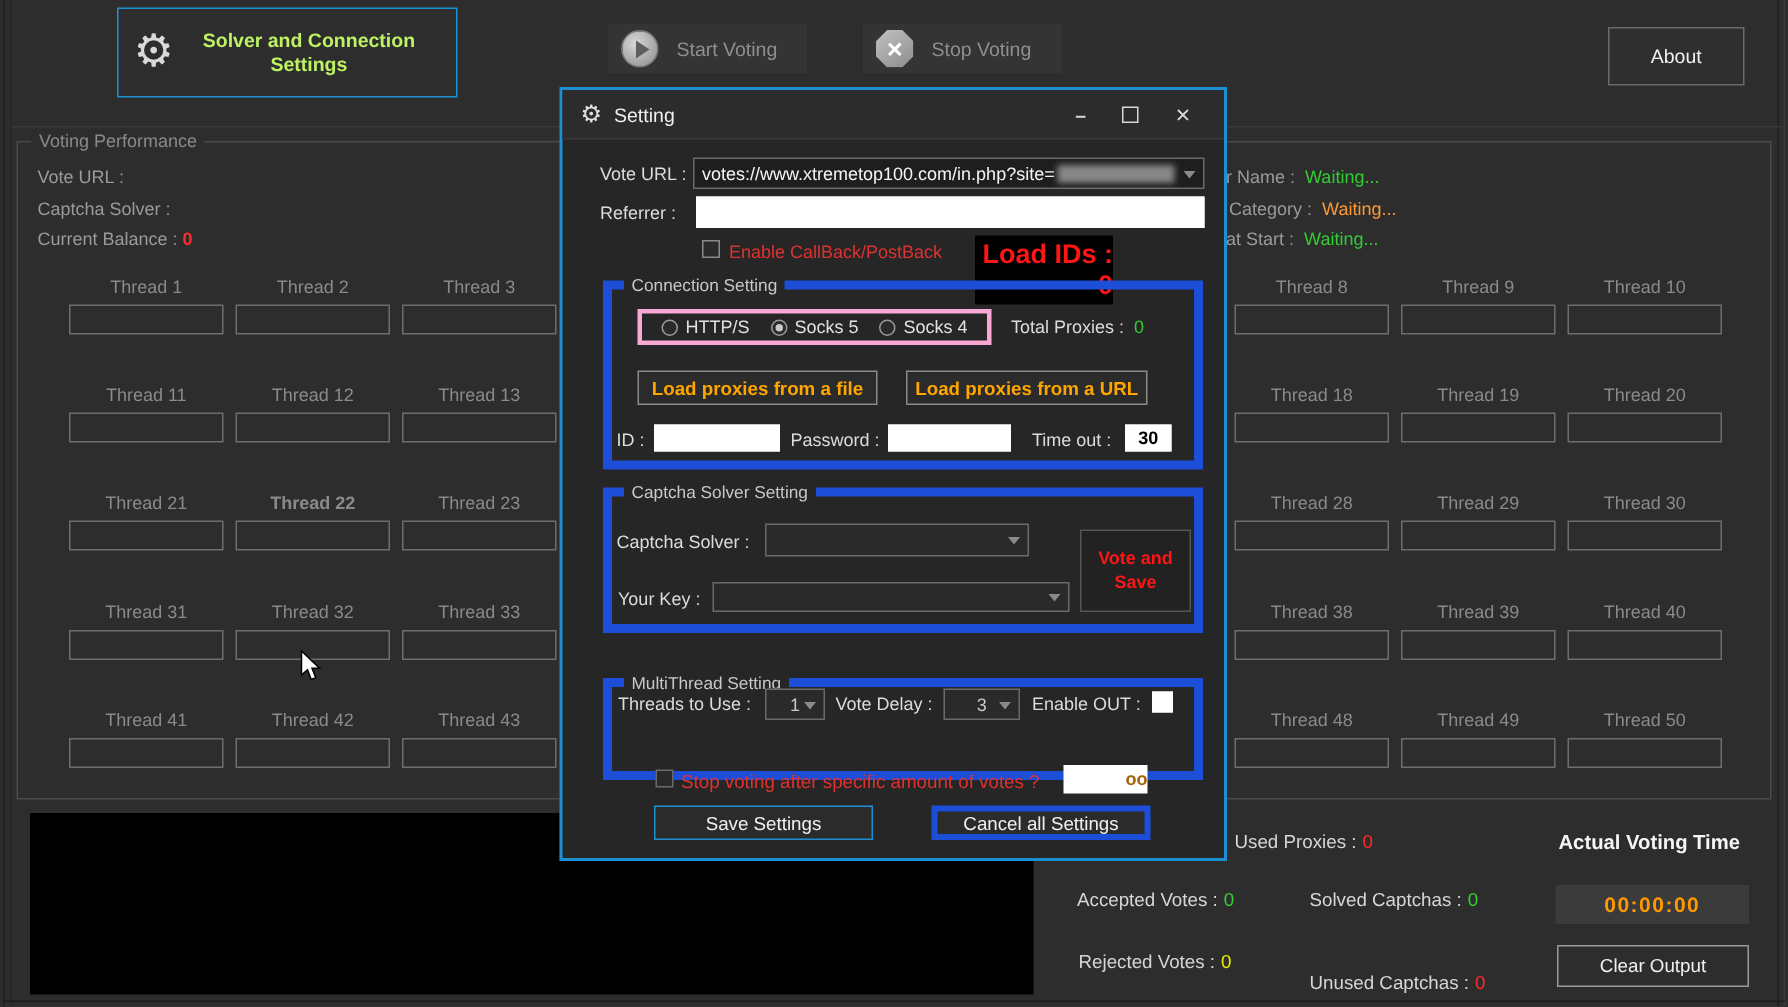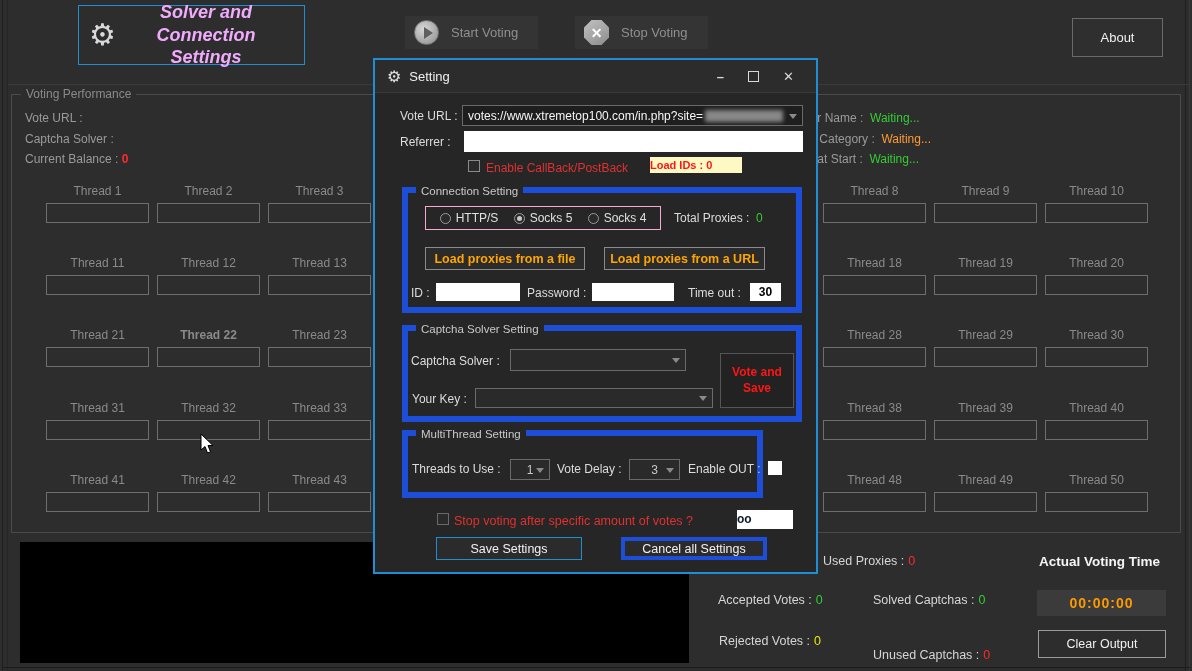--- a/index.html
+++ b/index.html
@@ -7,21 +7,21 @@
   body { background:#2d2d2d; font-family:"Liberation Sans", sans-serif; font-size:12px; color:#cfcfcf; position:relative; }
   .abs { position:absolute; }
 
   
   .vline { position:absolute; top:0; bottom:0; width:1px; background:#1f1f1f; }
   .hline { position:absolute; height:1px; background:#3a3a3a; }
 
   
   .solver-btn { left:78px; top:5px; width:227px; height:60px; border:1px solid #1e8fd5; background:#2d2d2d; display:flex; align-items:center; cursor:pointer; }
   .solver-btn .gear { font-size:30px; color:#d9d9d9; margin:0 6px 0 10px; line-height:1; }
-  .solver-btn .lbl { flex:1; text-align:center; font-weight:bold; font-size:18px; color:#f0abfc; line-height:1.25; padding-right:14px; white-space:pre-line;font-style:italic; }
+  .solver-btn .lbl { flex:1; text-align:center; font-weight:bold; font-size:13px; color:#bef264; line-height:1.25; padding-right:14px; white-space:pre-line; }
   .tb-btn { top:16px; height:33px; width:133px; background:#343434; display:flex; align-items:center; color:#8f8f8f; font-size:13px; }
   .play-ic { width:25px; height:25px; border-radius:50%; background:radial-gradient(circle at 38% 35%, #d8d8d8, #8a8a8a); border:1px solid #777; margin-left:9px; position:relative; }
   .play-ic::after { content:""; position:absolute; left:9px; top:6px; border-left:9px solid #5f5f5f; border-top:6px solid transparent; border-bottom:6px solid transparent; }
   .stop-ic { width:25px; height:25px; background:linear-gradient(145deg,#c2c2c2,#8c8c8c); clip-path:polygon(30% 0,70% 0,100% 30%,100% 70%,70% 100%,30% 100%,0 70%,0 30%); margin-left:9px; display:flex; align-items:center; justify-content:center; color:#fff; font-weight:bold; font-size:14px; }
   .tb-btn .t { margin-left:12px; }
   .about-btn { left:1072px; top:18px; width:91px; height:39px; background:#2f2f2f; border:1px solid #6a6a6a; color:#f0f0f0; font-size:13px; display:flex; align-items:center; justify-content:center; cursor:pointer; }
 
   
   .groupbox { position:absolute; border:1px solid #4a4a4a; }
   .groupbox > .gb-title { position:absolute; top:-8px; left:9px; background:#2d2d2d; padding:0 5px; color:#8a8a8a; font-size:12px; }
@@ -54,32 +54,32 @@
   .winbtns span { cursor:pointer; font-size:13px; line-height:1; }
   .wb-min { font-weight:bold; }
   .wb-max { width:11px; height:11px; border:1.5px solid #d8d8d8; display:inline-block; }
   .dlg-lbl { position:absolute; color:#dcdcdc; font-size:12px; white-space:nowrap; }
   .combo { position:absolute; background:#1e1e1e; border:1px solid #6a6a6a; display:flex; align-items:center; color:#f5f5f5; font-size:12px; padding:0 18px 0 5px; }
   .combo .arrow, .dd .arrow { position:absolute; right:5px; top:50%; margin-top:-2px; border-left:4px solid transparent; border-right:4px solid transparent; border-top:5px solid #8a8a8a; }
   .redacted { display:inline-block; width:78px; height:12px; background:#9a9a9a; filter:blur(2px); opacity:.85; margin-left:2px; }
   .winput { position:absolute; background:#fff; border:1px solid #fff; color:#000; font-size:12px; padding:0 4px; font-family:"Liberation Sans",sans-serif; }
   .cb { position:absolute; width:12px; height:12px; border:1px solid #8a8a8a; background:#2a2a2a; }
   .red-txt { color:#e03131; }
-  .loadids { position:absolute; background:#fef9c3; color:#ff1515; font-weight:bold; font-size:11px; text-align:left; padding:2px 0; }
+  .loadids { position:absolute; background:#000000; color:#ff1515; font-weight:bold; font-size:18px; text-align:right; padding:2px 0; }
   .dlg-group { position:absolute; border:6px solid #1d4ed8; }
   .dlg-group > .gb-title { position:absolute; top:-8px; left:8px; background:#262626; padding:0 5px; color:#c8c8c8; font-size:11.5px; }
-  .radio-box { position:absolute; border:1px solid #f9a8d4; display:flex; align-items:center; justify-content:space-around; padding:0 6px; }
+  .radio-box { position:absolute; border:3px solid #f9a8d4; display:flex; align-items:center; justify-content:space-around; padding:0 6px; }
   .radio { display:flex; align-items:center; gap:5px; color:#e0e0e0; font-size:12px; cursor:pointer; }
   .rdot { width:11px; height:11px; border-radius:50%; border:1px solid #9a9a9a; background:#2a2a2a; position:relative; }
   .rdot.sel::after { content:""; position:absolute; left:2.5px; top:2.5px; width:5px; height:5px; border-radius:50%; background:#c8c8c8; }
   .orange-btn { position:absolute; background:#2b2b2b; border:1px solid #8a8a8a; color:#ffa500; font-weight:bold; font-size:12.5px; display:flex; align-items:center; justify-content:center; cursor:pointer; }
   .dd { position:absolute; background:#2a2a2a; border:1px solid #6a6a6a; color:#c8c8c8; font-size:12px; display:flex; align-items:center; justify-content:center; cursor:pointer; }
   .login-btn { position:absolute; background:#222; border:1px solid #555; color:#ff1515; font-weight:bold; font-size:12px; text-align:center; display:flex; align-items:center; justify-content:center; cursor:pointer; line-height:1.3; }
   .white-cb { position:absolute; width:14px; height:14px; background:#fff; border:1px solid #fff; cursor:pointer; }
-  .inf-box { position:absolute; background:#fff; color:#0f172a; font-weight:bold; font-size:12px; text-align:left; cursor:text;margin-left:28px; }
+  .inf-box { position:absolute; background:#fff; color:#a16207; font-weight:bold; font-size:12px; text-align:right; cursor:text; }
   .dlg-btn { position:absolute; background:#2b2b2b; color:#f0f0f0; font-size:12.5px; display:flex; align-items:center; justify-content:center; cursor:pointer; }
   .save { border:1px solid #1e8fd5; }
   .cancel { border:4px solid #1d4ed8; }
 
   .cursor { position:absolute; left:200px; top:433px; z-index:20; pointer-events:none; }
 </style>
 </head>
 <body>
 
 <div class="vline" style="left:2px"></div>
@@ -389,21 +389,21 @@
     <span></span>
     <span class="arrow"></span>
   </div>
   <div class="dlg-lbl" style="left:37px; top:332px">Your Key :</div>
   <div class="combo" style="left:100px; top:328px; width:238px; height:20px; background:#2a2a2a">
     <span></span>
     <span class="arrow"></span>
   </div>
   <div class="login-btn" style="left:345px; top:293px; width:74px; height:55px">Vote and Save</div>
 
-  <div class="dlg-group" style="left:27px; top:370px; width:361px; height:68px">
+  <div class="dlg-group" style="left:27px; top:392px; width:400px; height:68px">
     <span class="gb-title">MultiThread Setting</span>
   </div>
   <div class="dlg-lbl" style="left:37px; top:402px">Threads to Use :</div>
   <div class="dd" style="left:135px; top:399px; width:40px; height:21px">
       <span>1</span>
       <span class="arrow"></span>
     </div>
   <div class="dlg-lbl" style="left:182px; top:402px">Vote Delay :</div>
   <div class="dd" style="left:254px; top:399px; width:51px; height:21px">
       <span>3</span>

